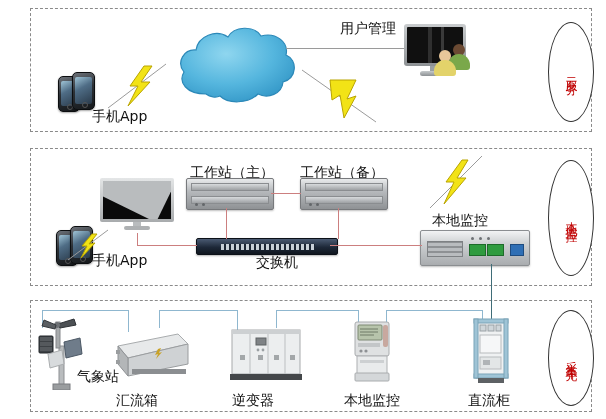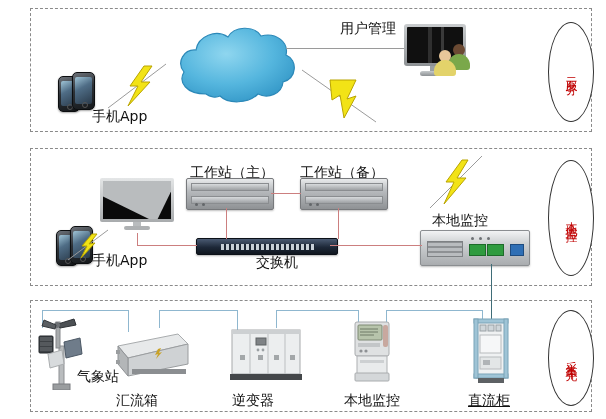--- a/index.html
+++ b/index.html
@@ -368,15 +368,15 @@
       <rect x="32" y="1" width="4" height="59" fill="#9fc4d6" stroke="#7ba4b8"></rect>
       <rect x="8" y="7" width="6" height="6" fill="#cfd6da" stroke="#9aa1a5"></rect>
       <rect x="16" y="7" width="6" height="6" fill="#cfd6da" stroke="#9aa1a5"></rect>
       <rect x="24" y="7" width="5" height="6" fill="#cfd6da" stroke="#9aa1a5"></rect>
       <rect x="8" y="17" width="21" height="18" fill="#f6f7f8" stroke="#b8bbbd"></rect>
       <rect x="8" y="39" width="21" height="12" fill="#e3e6e7" stroke="#b8bbbd"></rect>
       <rect x="11" y="42" width="7" height="5" fill="#b0b4b7"></rect>
       <rect x="6" y="60" width="26" height="5" fill="#5d6164"></rect>
     </svg>
   </div>
-  <div class="lbl" style="left:468px;top:392px;text-decoration:underline;">直流柜</div>
+  <div class="lbl" style="left:468px;top:392px;">直流柜</div>
 
 </div>
 
 </body></html>

